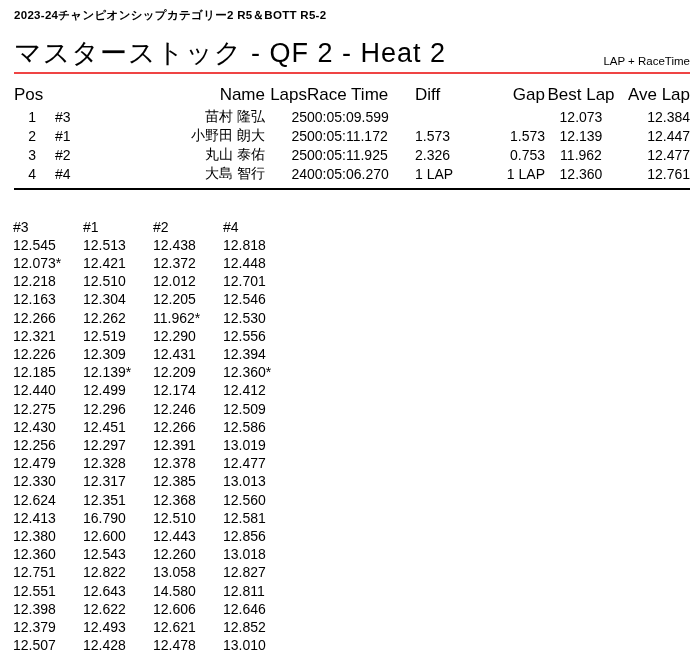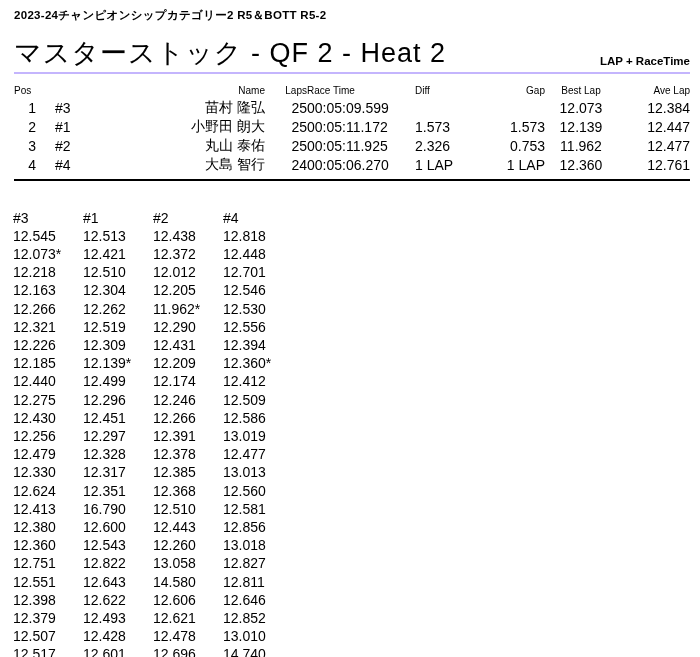--- a/index.html
+++ b/index.html
@@ -12,35 +12,35 @@
   }
   .page { width: 700px; height: 657px; padding: 8px 10px 0 14px; }
 
   
   .event-line {
     font-size: 11.5px; font-weight: bold; letter-spacing: 0.3px;
     margin-bottom: 16px;
   }
   .title-row {
     display: flex; align-items: flex-end; justify-content: space-between;
-    border-bottom: 2px solid #c4b5fd; padding-bottom: 3px;
+    border-bottom: 2px solid #ef4444; padding-bottom: 3px;
   }
   .race-title {
     font-size: 27px; font-weight: 500; letter-spacing: 1px; line-height: 1.1;
     white-space: nowrap;
   }
-  .timing-mode { font-size: 11.5px; line-height: 1.2; white-space: nowrap; font-weight: bold; }
+  .timing-mode { font-size: 11.5px; line-height: 1.2; white-space: nowrap; }
 
   
   table.results {
     border-collapse: collapse; table-layout: fixed;
     width: 676px; margin-top: 11px;
   }
   table.results th {
-    font-size: 10px; font-weight: normal; padding: 0 0 3px 0;
+    font-size: 17px; font-weight: normal; padding: 0 0 3px 0;
     vertical-align: bottom; white-space: nowrap;
   }
   table.results td {
     font-size: 14px; padding: 0; height: 19px;
     vertical-align: middle; white-space: nowrap;
   }
   .col-pos      { width: 22px;  text-align: right; }
   th.col-pos    { text-align: left; }
   .col-car      { width: 50px;  text-align: left; padding-left: 19px !important; }
   .col-name     { width: 179px; text-align: right; padding-left: 12px !important; }

